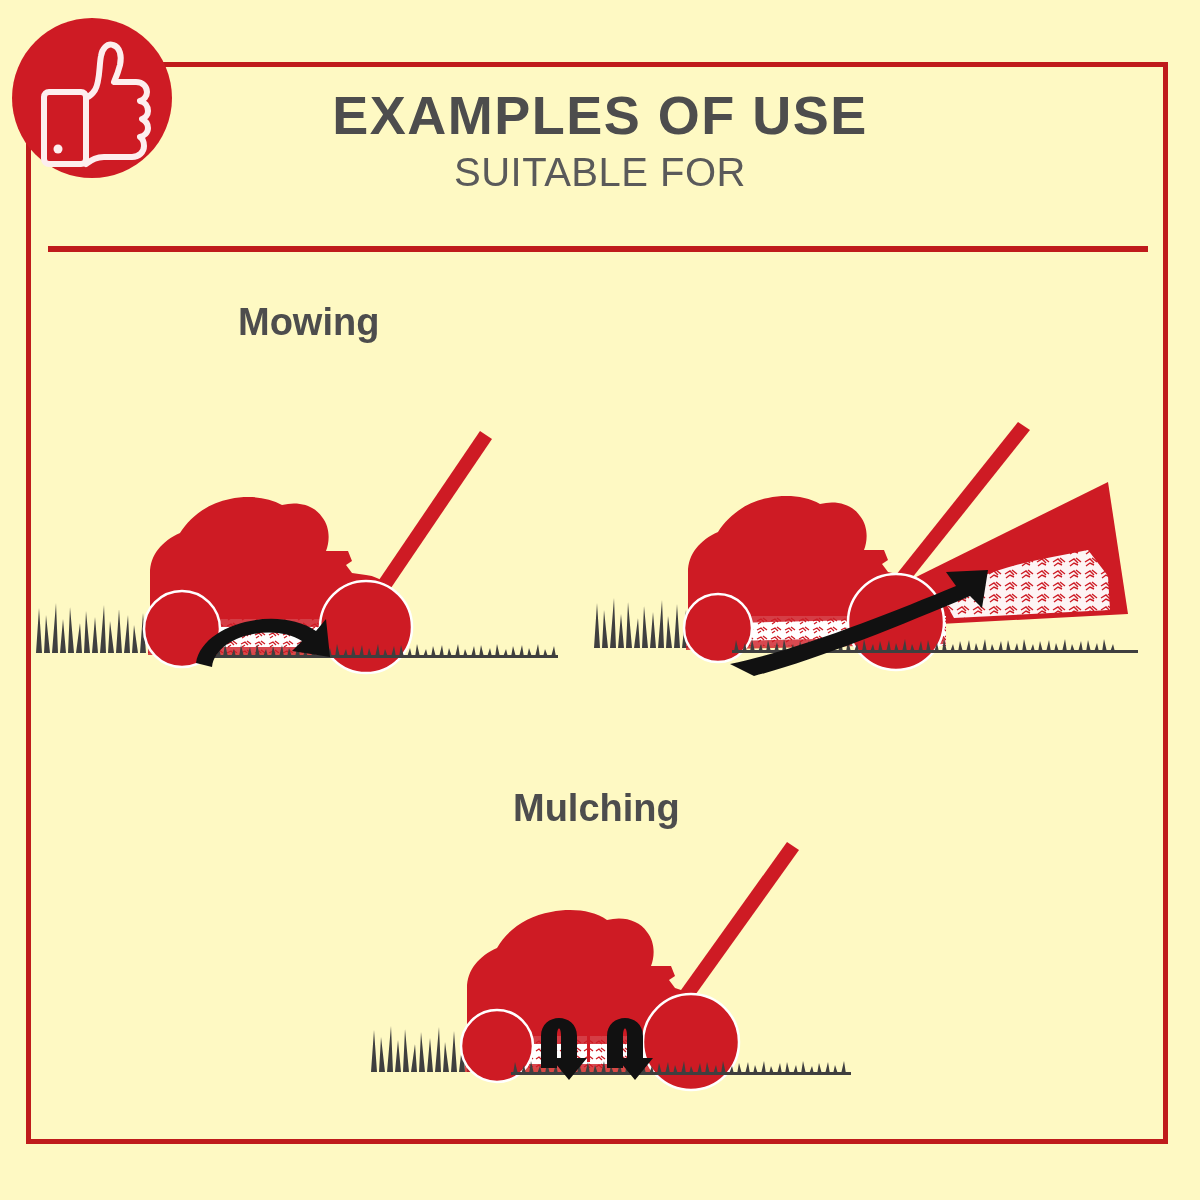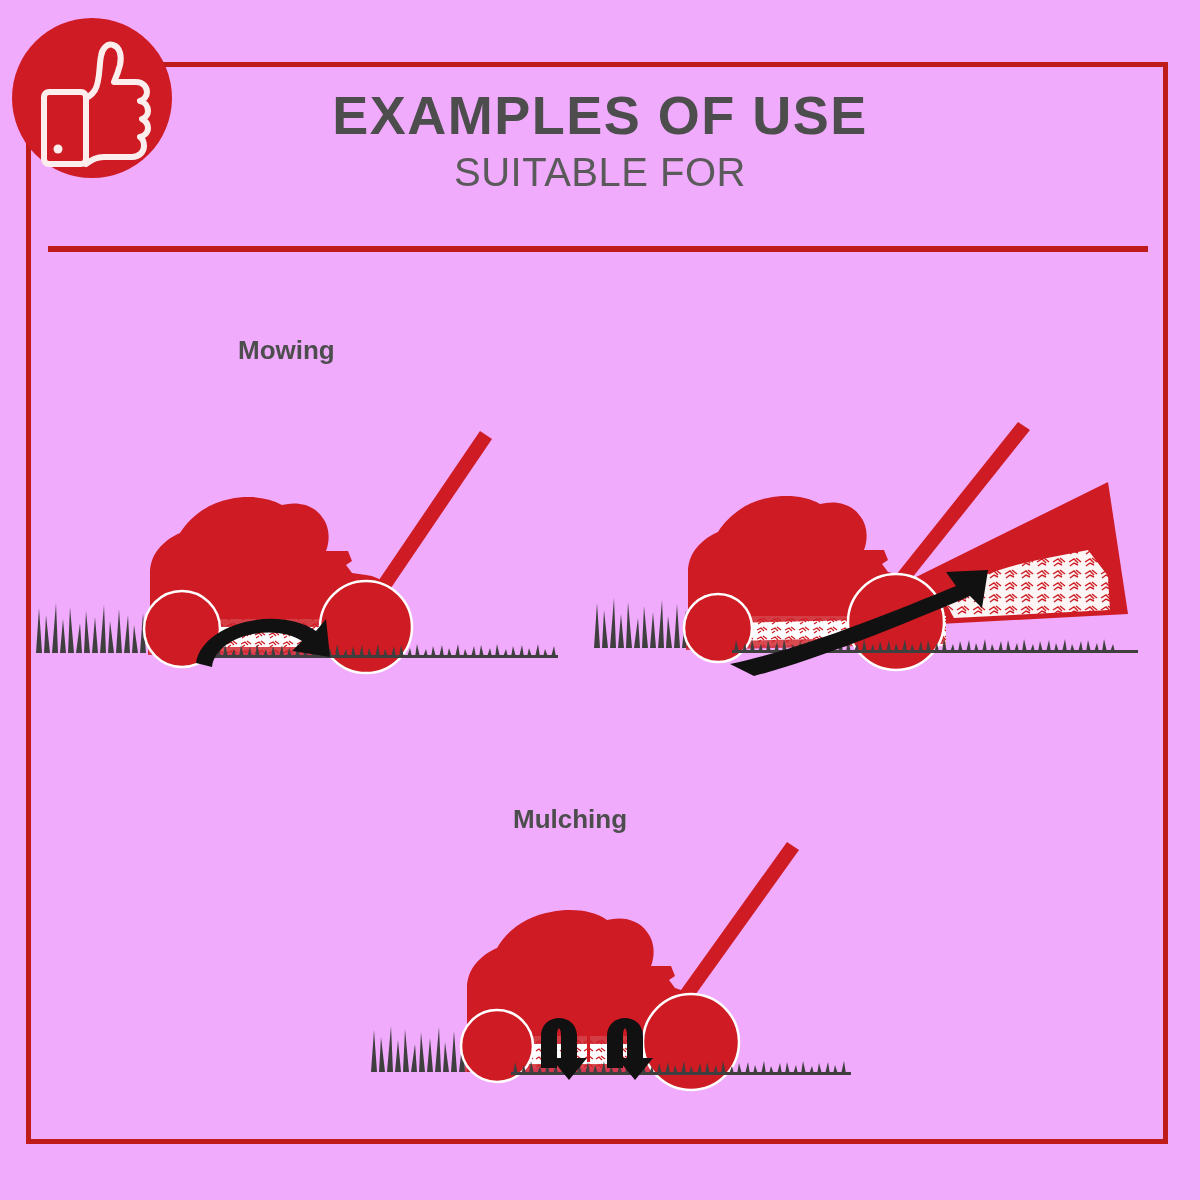--- a/index.html
+++ b/index.html
@@ -7,21 +7,21 @@
     padding: 0;
     background: #ffffff;
   }
   body {
     font-family: "Liberation Sans", sans-serif;
   }
   #page {
     position: relative;
     width: 1200px;
     height: 1200px;
-    background: #f0abfc;
+    background: #fef9c3;
     overflow: hidden;
   }
 
   
   .frame {
     position: absolute;
     left: 26px;
     top: 62px;
     width: 1142px;
     height: 1082px;
@@ -77,30 +77,29 @@
     top: 246px;
     width: 1100px;
     height: 6px;
     background: #bf1b1b;
     z-index: 3;
   }
 
   
   .panel-label {
     position: absolute;
-    font-size: 26px;
+    font-size: 38px;
     font-weight: bold;
     color: #4d4d4d;
     white-space: nowrap;
     line-height: 1;
-    margin-top: 34px;
   }
   #label-mowing   { left: 238px; top: 303px; }
   #label-collect  { left: 806px; top: 303px; }
-  #label-mulch    { left: 513px; top: 772px; }
+  #label-mulch    { left: 513px; top: 789px; }
 
   
   .illo { position: absolute; }
   #illo-mowing     { left: 30px;  top: 405px;  width: 540px; height: 300px; }
   #illo-collecting { left: 588px; top: 400px;  width: 570px; height: 300px; }
   #illo-mulching   { left: 355px; top: 830px;  width: 540px; height: 270px; }
   .illo svg { display:block; width:100%; height:100%; }
 </style>
 </head>
 <body>

